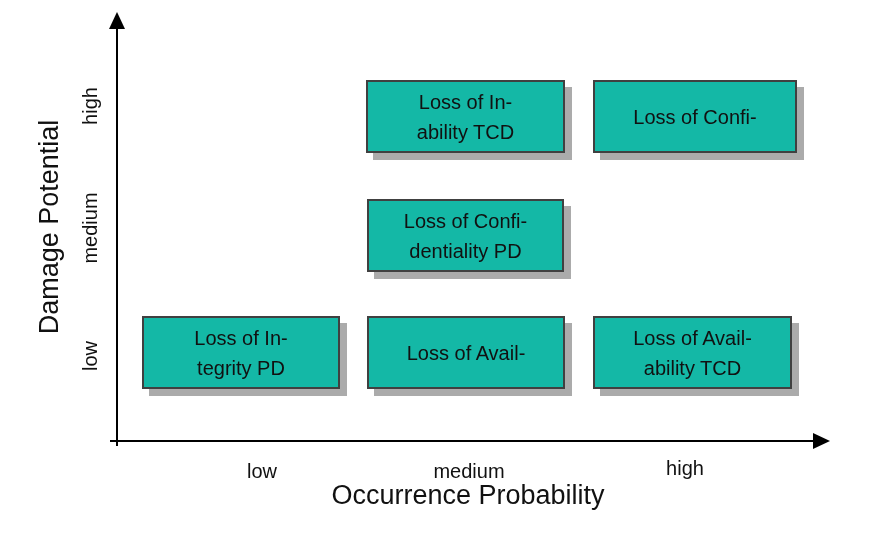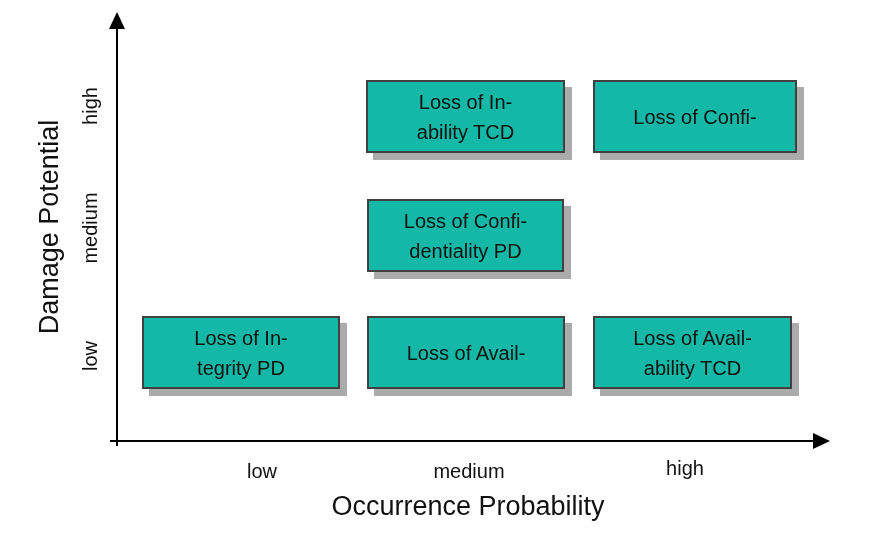--- a/index.html
+++ b/index.html
@@ -15,21 +15,21 @@
   .arrow { position:absolute; width:0; height:0; }
   #y-arrow { left:109px; top:12px;
     border-left:8px solid transparent; border-right:8px solid transparent;
     border-bottom:17px solid #000000; }
   #x-arrow { left:813px; top:433px;
     border-top:8px solid transparent; border-bottom:8px solid transparent;
     border-left:17px solid #000000; }
   
   .axis-title { position:absolute; font-size:27px; white-space:nowrap; }
   #y-title { left:49px; top:227px; transform:translate(-50%,-50%) rotate(-90deg); }
-  #x-title { left:468px; top:506px; transform:translate(-50%,-50%); }
+  #x-title { left:468px; top:495px; transform:translate(-50%,-50%); }
   
   .tick { position:absolute; font-size:20px; white-space:nowrap; }
   .x-tick { transform:translate(-50%,-50%); }
   #x-tick-low    { left:262px; top:471px; }
   #x-tick-medium { left:469px; top:471px; }
   #x-tick-high   { left:685px; top:468px; }
   .y-tick { transform:translate(-50%,-50%) rotate(-90deg); }
   #y-tick-high   { left:90px; top:106px; }
   #y-tick-medium { left:90px; top:228px; }
   #y-tick-low    { left:90px; top:356px; }

